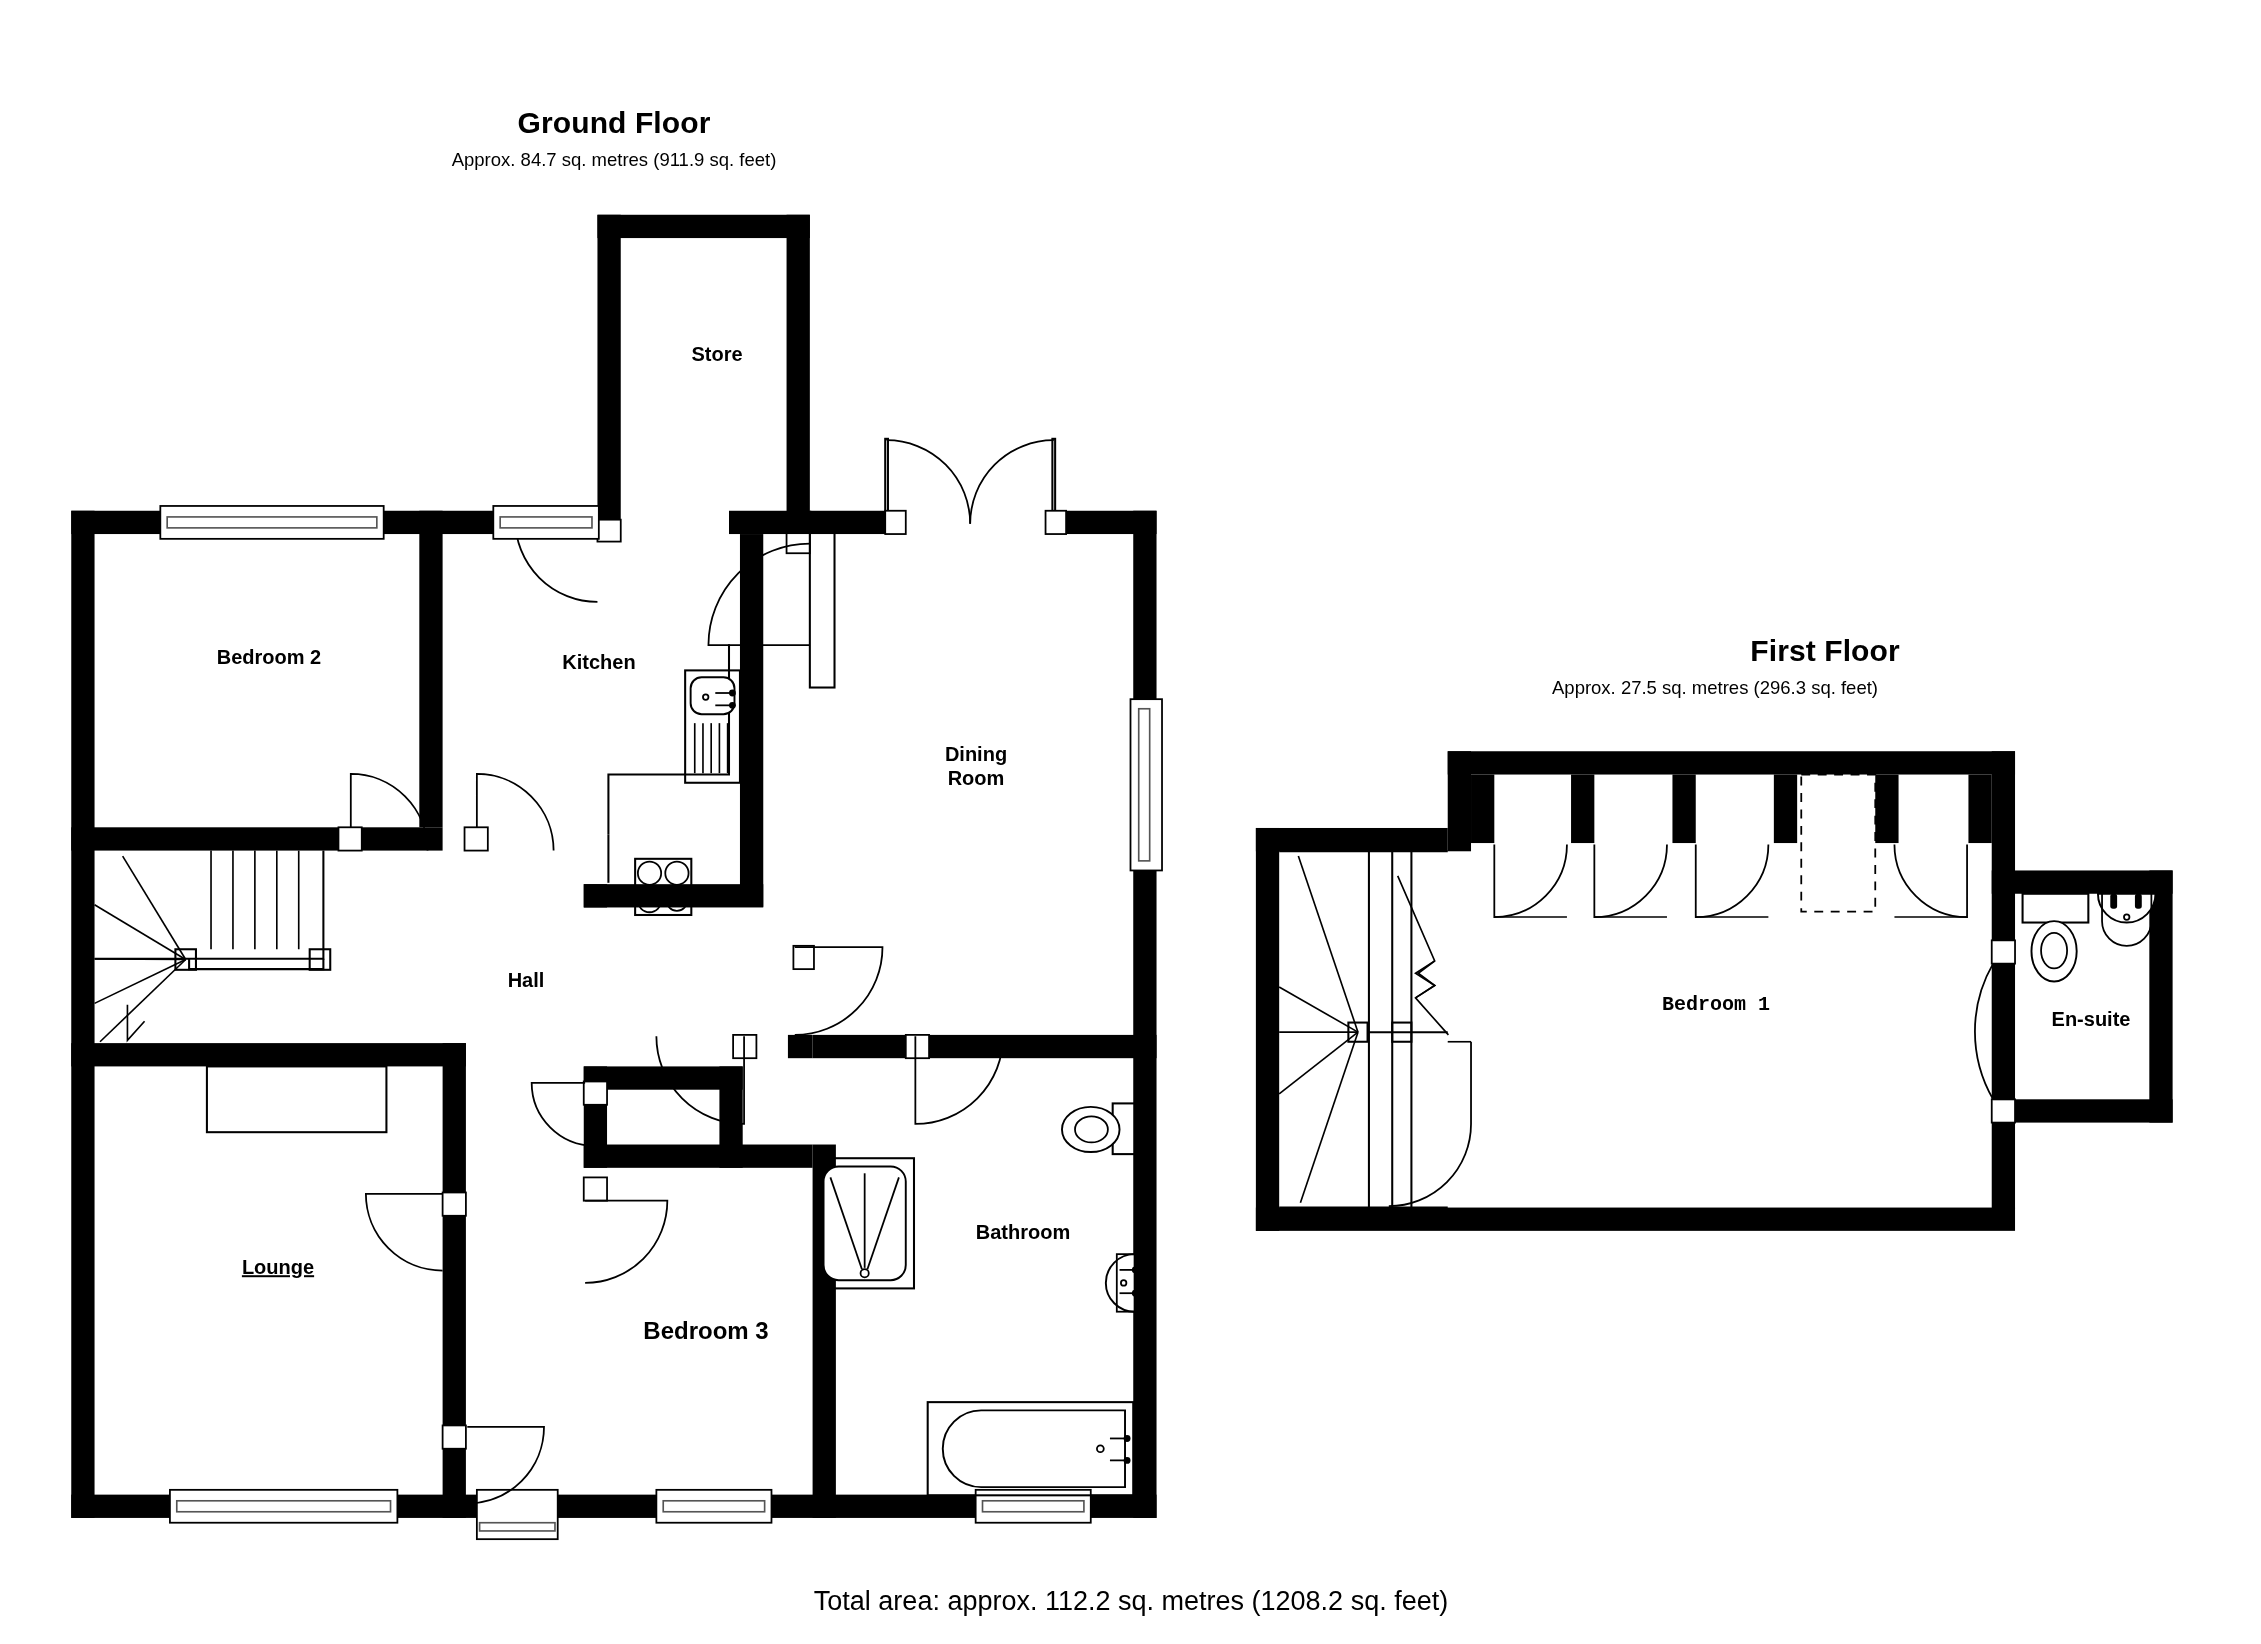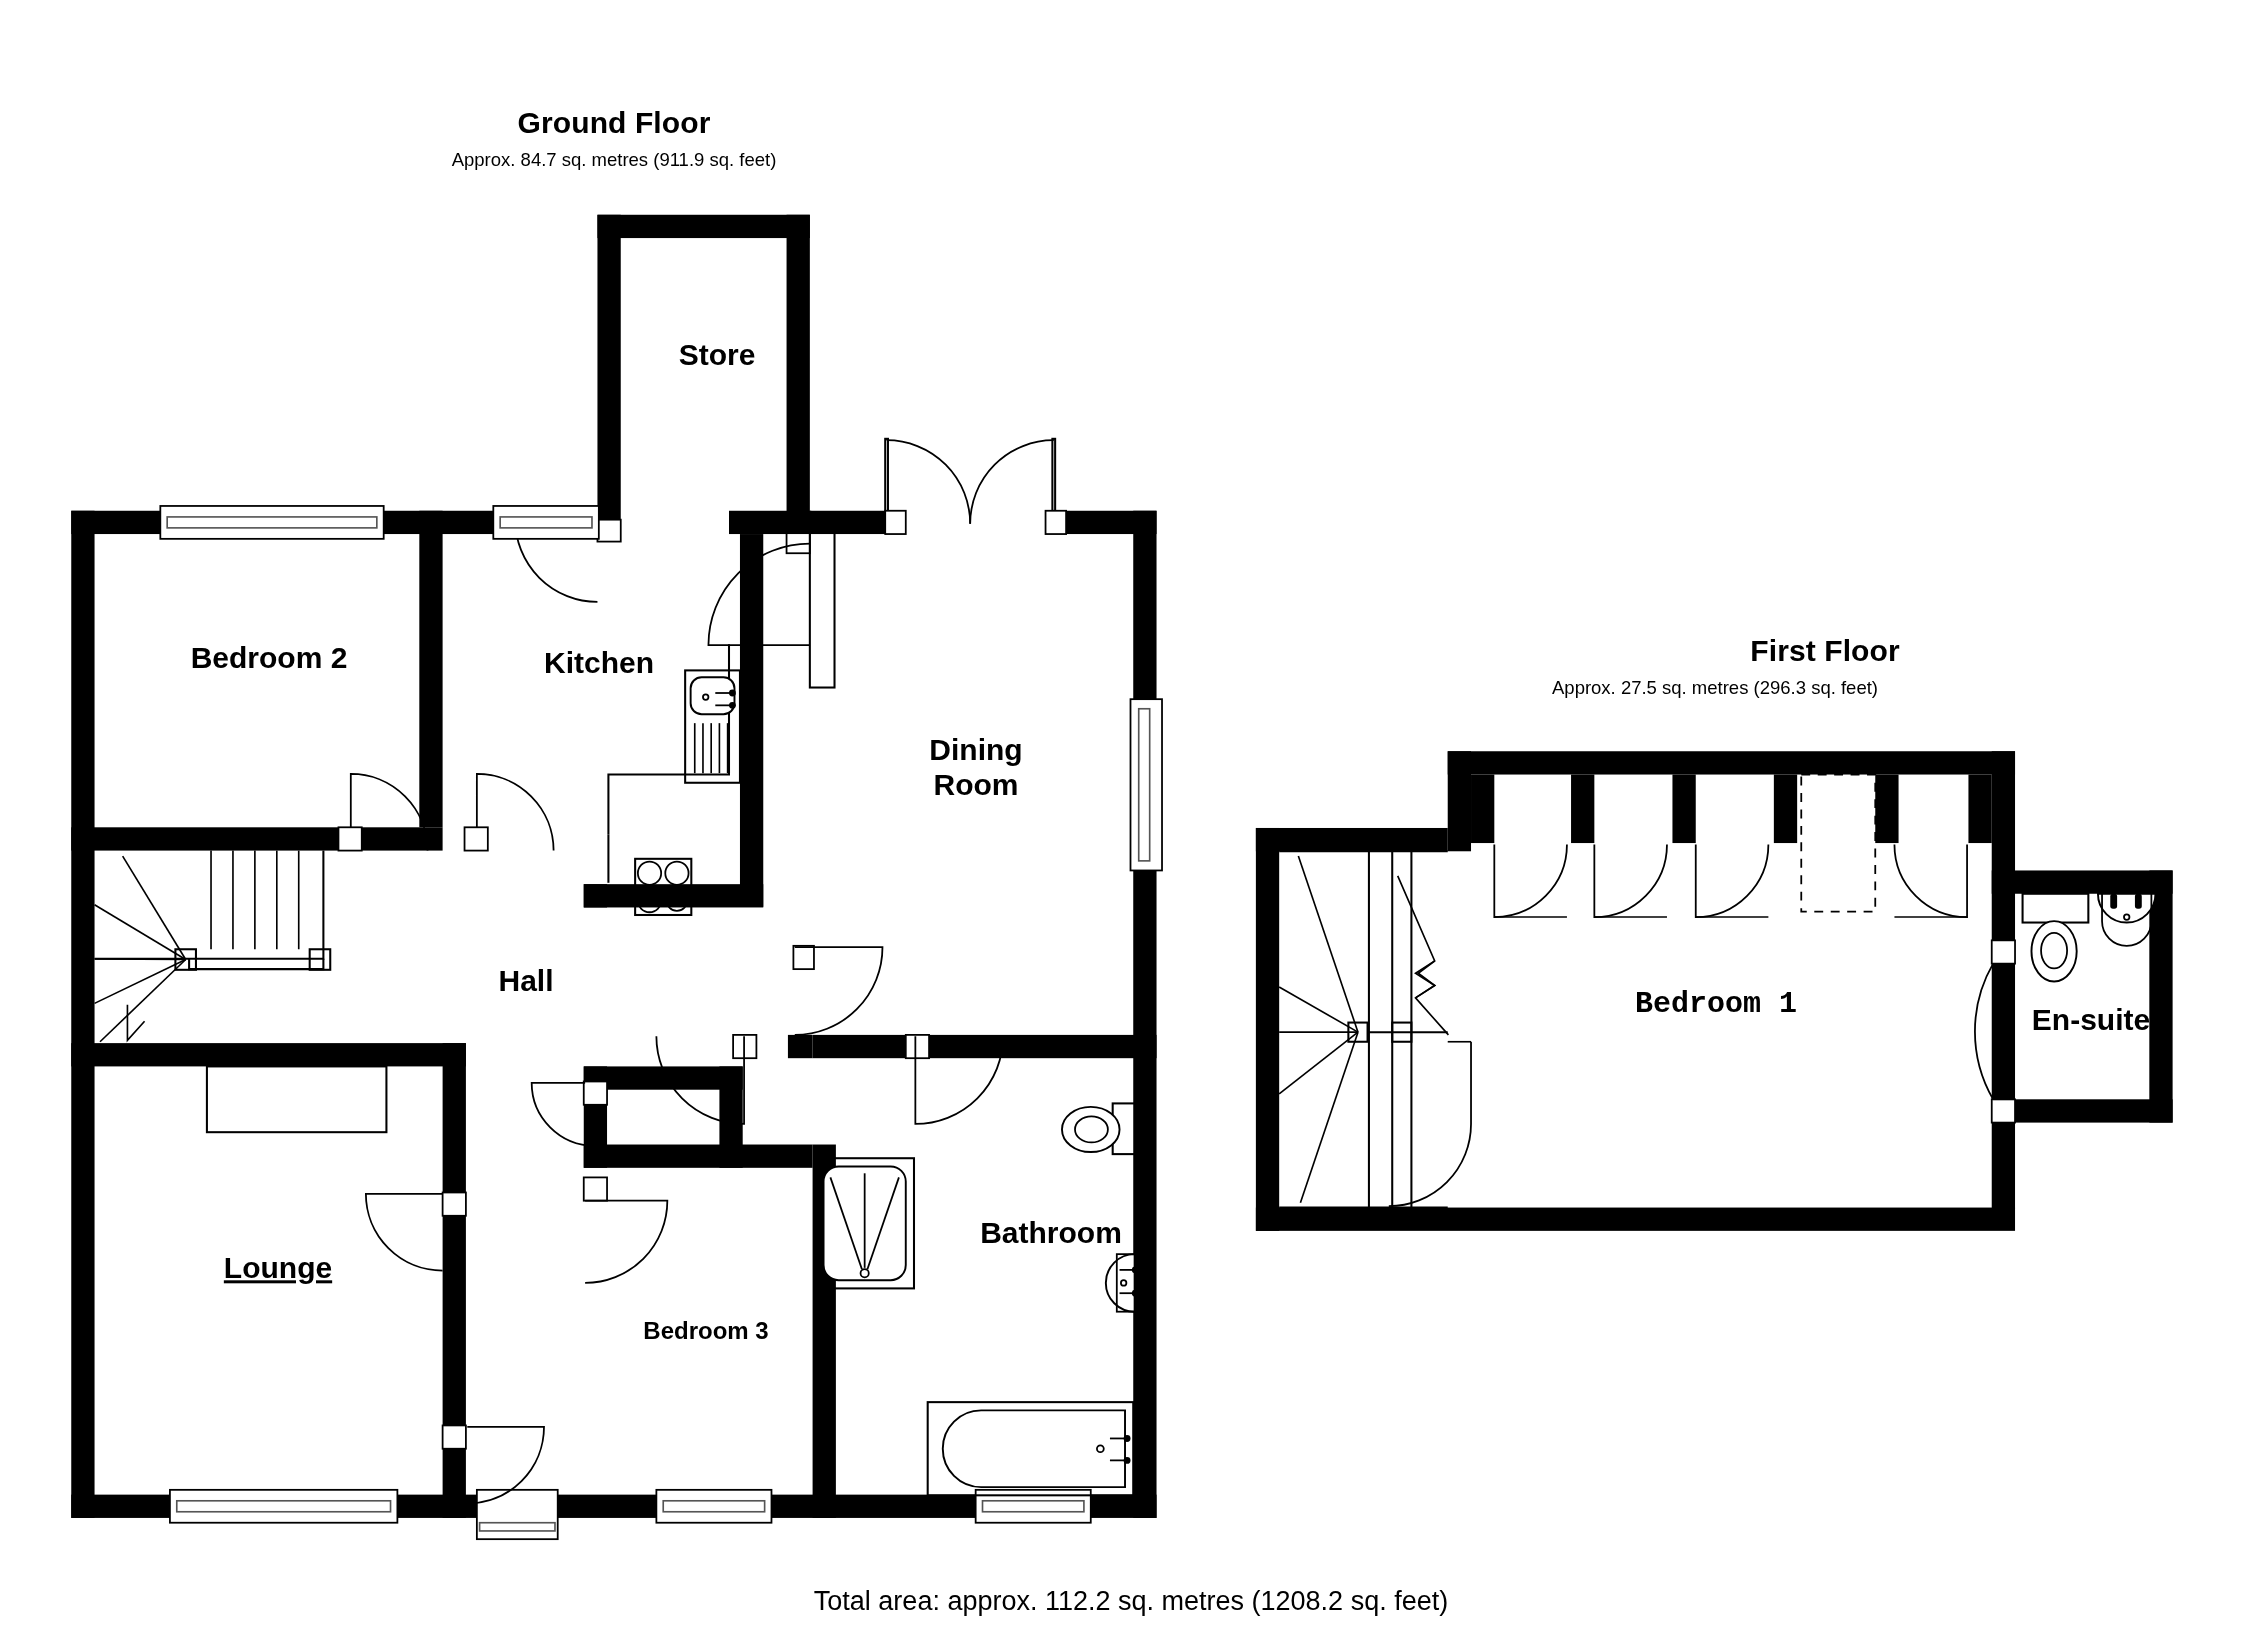--- a/index.html
+++ b/index.html
@@ -30,21 +30,21 @@
   .txt{position:absolute;white-space:nowrap;}
   .floor-title{
     font-size:30px;font-weight:bold;letter-spacing:0.1px;
     transform:translateX(-50%);
   }
   .floor-sub{
     font-size:18.5px;font-weight:normal;
     transform:translateX(-50%);
   }
   .room-label{
-    font-size:30px;font-weight:bold;
+    font-size:20px;font-weight:bold;
     transform:translate(-50%,-50%);
     text-align:center;line-height:1.18;
   }
   .room-label.small{font-size:24px;}
   .total-area{
     font-size:27px;font-weight:normal;
     transform:translateX(-50%);
   }
 </style>
 </head>
@@ -399,21 +399,21 @@
     <div>Dining</div>
     <div>Room</div>
   </div>
 
   <div class="txt room-label" style="left:526px;top:981px;">Hall</div>
 
   <div class="txt room-label" style="left:278px;top:1268px;text-decoration:underline;">Lounge</div>
 
   <div class="txt room-label small" style="left:706px;top:1331px;">Bedroom 3</div>
 
-  <div class="txt room-label" style="left:1051px;top:1233px;text-align:center;">Bathroom</div>
+  <div class="txt room-label" style="left:1023px;top:1233px;text-align:center;">Bathroom</div>
 
   <div class="txt room-label" style="left:1716px;top:1005px;font-family:Liberation Mono, monospace;">Bedroom 1</div>
 
   <div class="txt room-label" style="left:2091px;top:1020px;text-align:center;">En-suite</div>
 
   <div class="txt total-area" style="left:1131px;top:1586px;">Total area: approx. 112.2 sq. metres (1208.2 sq. feet)</div>
 
 </div>
 
 

